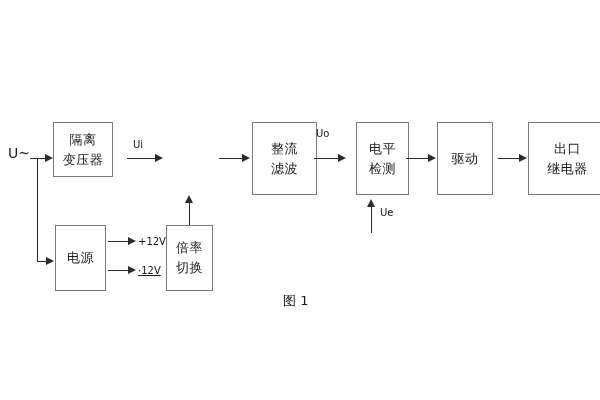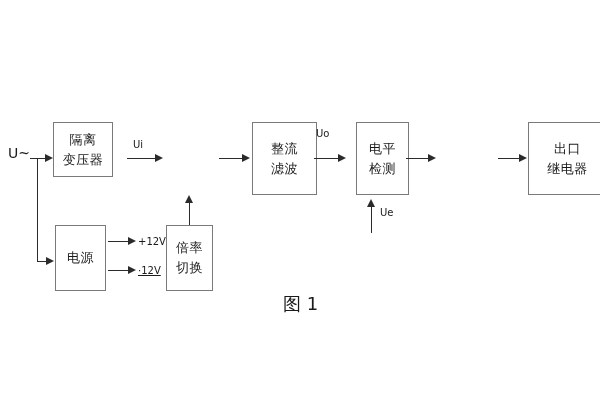--- a/index.html
+++ b/index.html
@@ -64,21 +64,21 @@
     border-left: 8px solid #2b2b2b;
   }
   .arrow-u {
     border-left: 4.5px solid transparent;
     border-right: 4.5px solid transparent;
     border-bottom: 8px solid #2b2b2b;
   }
 
   .caption {
     position: absolute;
-    font-size: 18px;
+    font-size: 13px;
     color: #1a1a1a;
     white-space: nowrap;
   }
 </style>
 </head>
 <body>
 
 <div id="canvas">
 
   <div class="label" style="left:8px; top:146px; font-size:14px;">U~</div>
@@ -115,20 +115,23 @@
   <div class="arrow arrow-r" style="left:338px; top:154px;"></div>
 
   <div class="block" style="left:348px; top:122px; width:53px; height:73px;margin-left:8px;">
     <div class="line">电平</div>
     <div class="line">检测</div>
   </div>
 
   <div class="wire wire-h" style="left:406px; top:158px; width:24px;"></div>
   <div class="arrow arrow-r" style="left:428px; top:154px;"></div>
 
+  <div class="block" style="left:437px; top:122px; width:56px; height:73px;">
+    <div class="line">驱动</div>
+  </div>
 
   <div class="wire wire-h" style="left:498px; top:158px; width:23px;"></div>
   <div class="arrow arrow-r" style="left:519px; top:154px;"></div>
 
   <div class="block" style="left:528px; top:122px; width:79px; height:73px;">
     <div class="line">出口</div>
     <div class="line">继电器</div>
   </div>
 
   <div class="block" style="left:55px; top:225px; width:51px; height:66px;">

